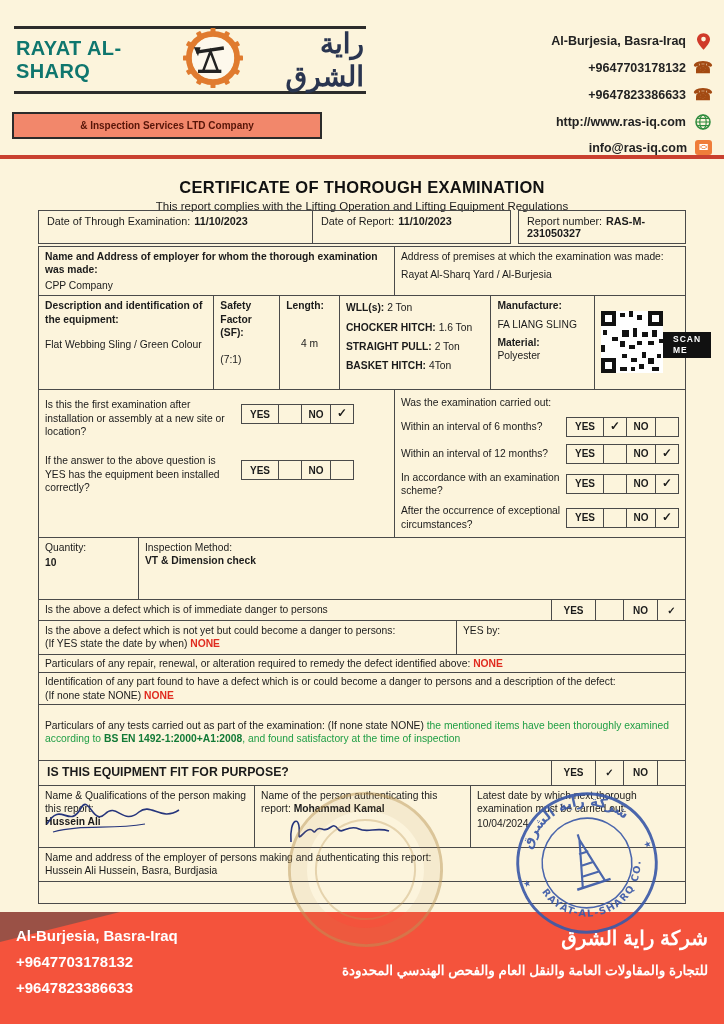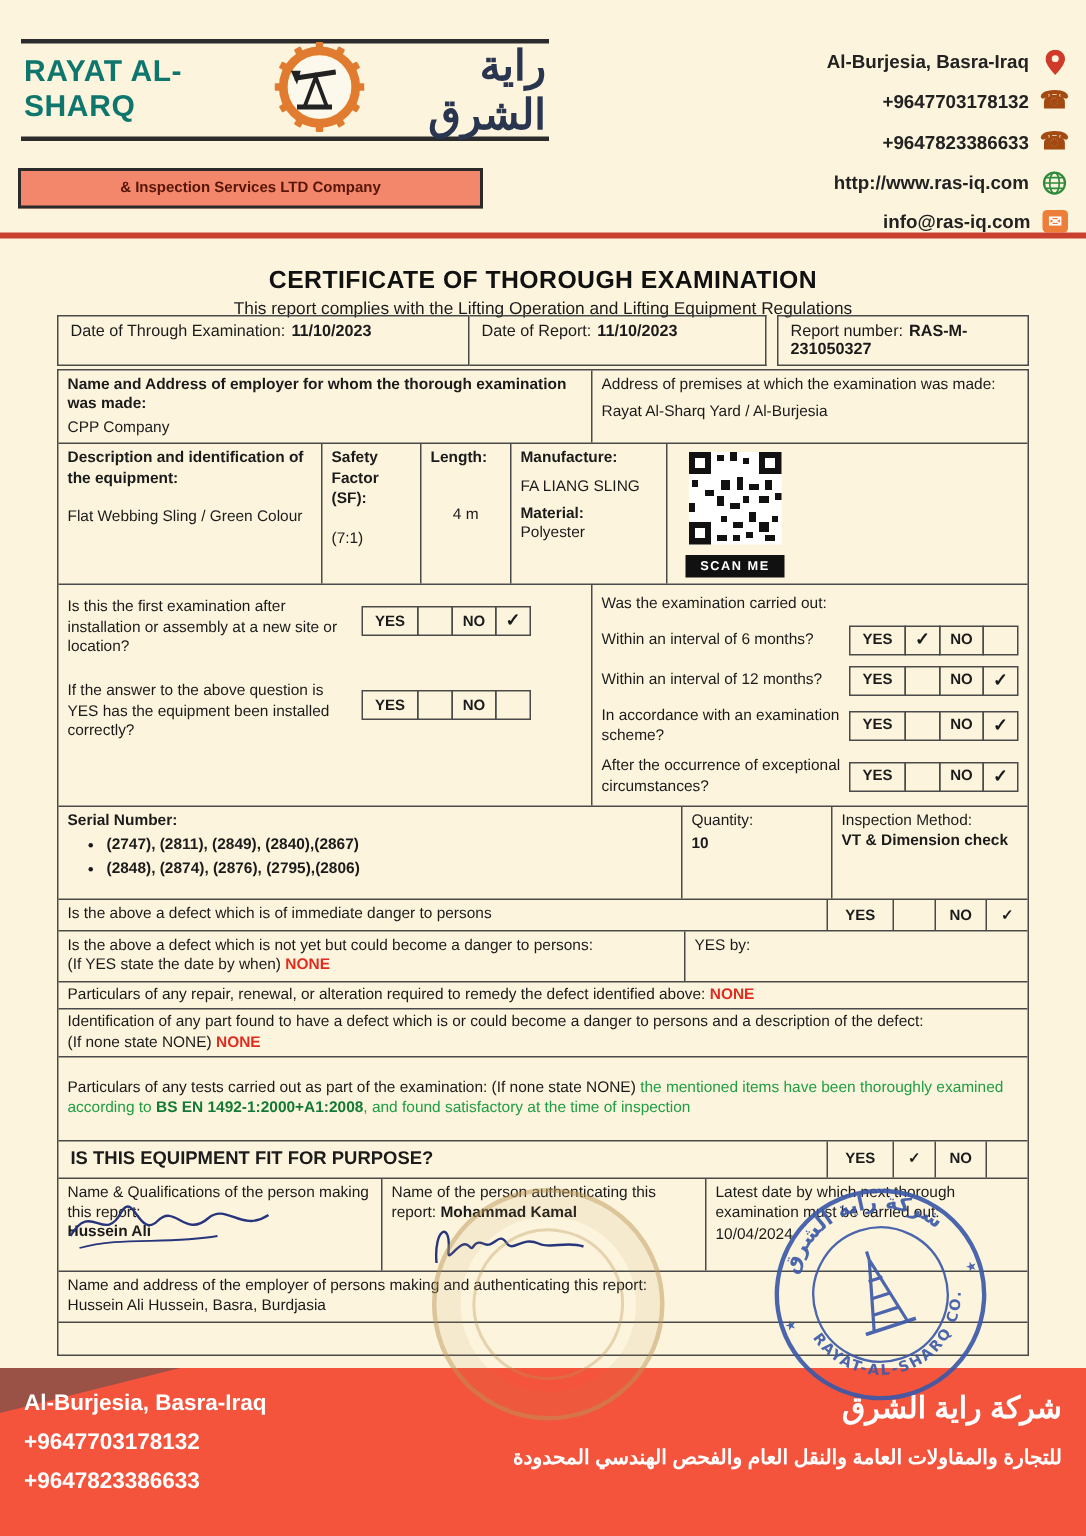--- a/index.html
+++ b/index.html
@@ -38,21 +38,21 @@
   
   .main-table{position:absolute;top:246px;left:38px;width:648px;border:1.5px solid #4a4a4a;font-size:10.3px;line-height:1.3}
   .row{display:flex;border-top:1px solid #4a4a4a}
   .row:first-child{border-top:none}
   .cell{padding:3px 6px}
   .brd-r{border-right:1px solid #4a4a4a}
   .rowB{min-height:44px}
   .cB1{width:356px}.cB2{flex:1}
   .mt5{margin-top:5px}.mt2{margin-top:2px}
   .rowC{min-height:94px}
-  .cC1{width:176px}.cC2{width:66px;text-align:left}.cC3{width:60px}.cC4{width:152px}.cC5{width:104px}.cC6{width:90px;display:flex;flex-direction:column;align-items:center;padding-top:5px}
+  .cC1{width:176px}.cC2{width:66px;text-align:left}.cC3{width:60px}.cC4{width:152px}.cC5{width:104px}.cC6{width:90px;display:flex;flex-direction:row;align-items:center;padding-top:5px}
   .wll-line{margin-top:6px;white-space:nowrap}
   .wll-line:first-child{margin-top:2px}
   .scanme{background:#111;color:#fff;font-size:8.5px;font-weight:bold;letter-spacing:1px;padding:2px 10px;margin-top:2px}
   .rowD{min-height:120px}
   .cD1{width:356px;padding:8px 6px}
   .cD2{flex:1;padding:6px 6px}
   .qrow{display:flex;align-items:flex-start}
   .qtext{width:196px;padding-right:6px}
   .boxes{display:flex;margin-top:6px}
   .bx{height:20px;border:1px solid #4a4a4a;margin-left:-1px;display:flex;align-items:center;justify-content:center;font-weight:bold;font-size:10px}
@@ -208,20 +208,26 @@
         <div style="margin-top:12px">Flat Webbing Sling / Green Colour</div>
       </div>
       <div class="cell cC2 brd-r">
         <div class="b">Safety Factor (SF):</div>
         <div style="margin-top:14px">(7:1)</div>
       </div>
       <div class="cell cC3 brd-r">
         <div class="b">Length:</div>
         <div style="margin-top:24px;text-align:center">4 m</div>
       </div>
+      <div class="cell cC4 brd-r">
+        <div class="wll-line"><span class="b">WLL(s):</span> <span>2 Ton</span></div>
+        <div class="wll-line"><span class="b">CHOCKER HITCH:</span> <span>1.6 Ton</span></div>
+        <div class="wll-line"><span class="b">STRAIGHT PULL:</span> <span>2 Ton</span></div>
+        <div class="wll-line"><span class="b">BASKET HITCH:</span> <span>4Ton</span></div>
+      </div>
       <div class="cell cC5 brd-r">
         <div class="b">Manufacture:</div>
         <div class="mt5">FA LIANG SLING</div>
         <div class="b mt5">Material:</div>
         <div>Polyester</div>
       </div>
       <div class="cell cC6">
         <span>
           <svg width="62" height="62" viewBox="0 0 29 29" shape-rendering="crispEdges">
             <rect width="29" height="29" fill="#fff"></rect>
@@ -319,27 +325,20 @@
             <div class="bx w38">YES</div>
             <div class="bx w24 chk"></div>
             <div class="bx w30">NO</div>
             <div class="bx w24 chk">✓</div>
           </div>
         </div>
       </div>
     </div>
 
     <div class="row rowE">
-      <div class="cell cE1 brd-r">
-        <div class="b">Serial Number:</div>
-        <ul class="serial-list">
-          <li>(2747), (2811), (2849), (2840),(2867)</li>
-          <li>(2848), (2874), (2876), (2795),(2806)</li>
-        </ul>
-      </div>
       <div class="cell cE2 brd-r">
         <div>Quantity:</div>
         <div class="b mt2">10</div>
       </div>
       <div class="cell cE3">
         <div>Inspection Method:</div>
         <div class="b">VT &amp; Dimension check</div>
       </div>
     </div>
 

